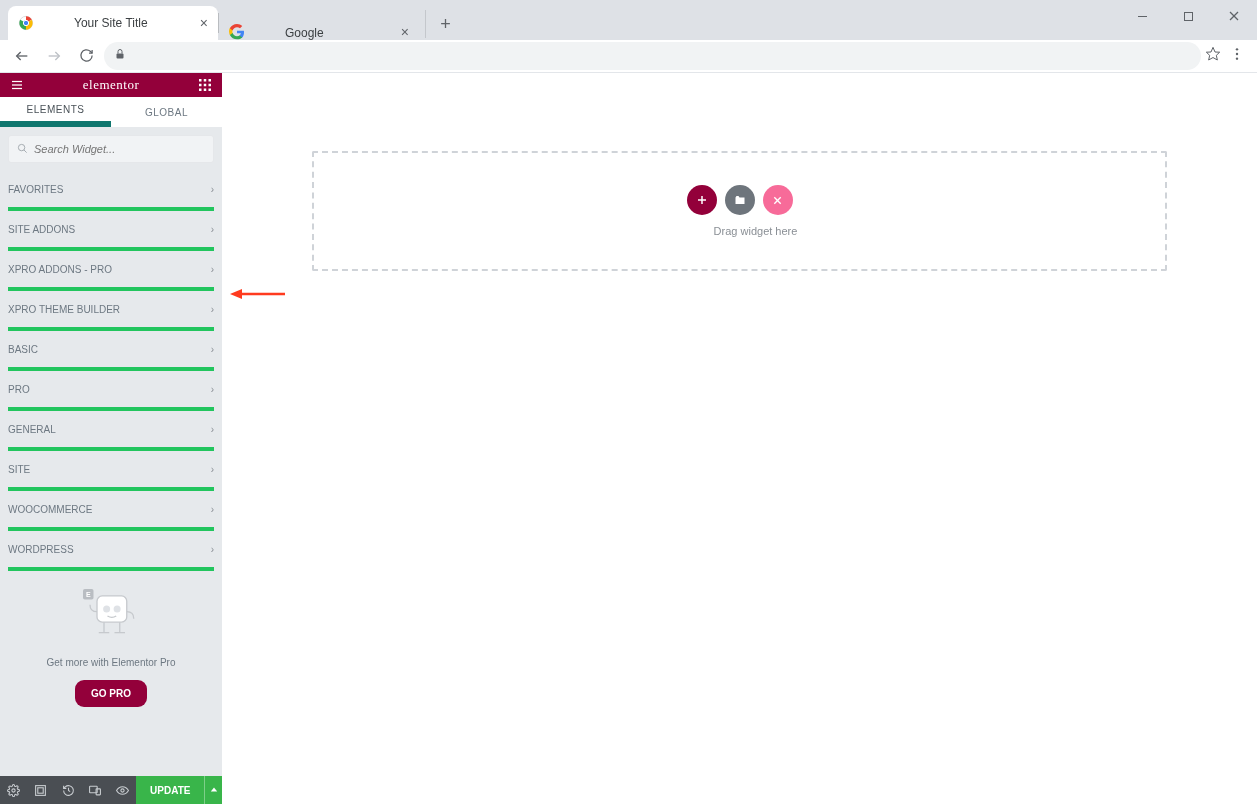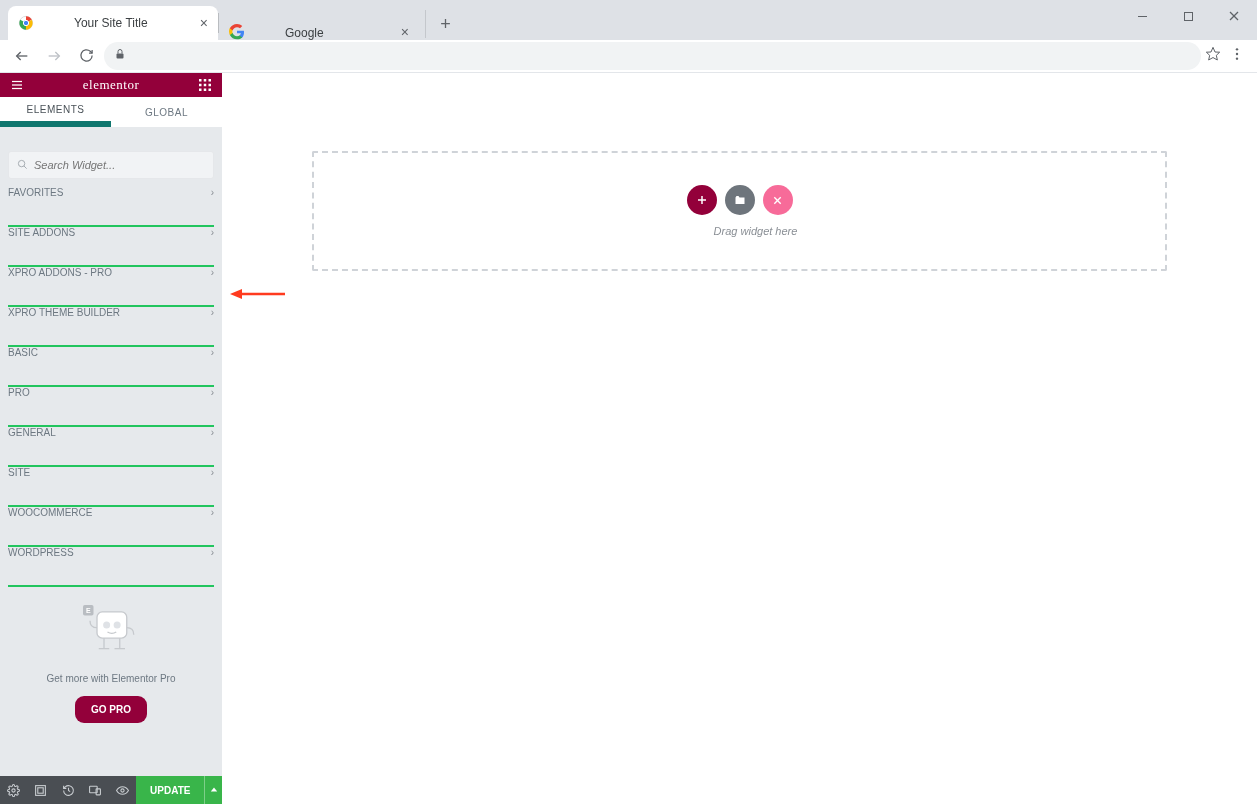--- a/index.html
+++ b/index.html
@@ -30,45 +30,45 @@
   .sidebar { width: 222px; background:#e6e9ec; display:flex; flex-direction:column; position:relative;}
   .side-header { height:24px; background:#93003a; display:flex; align-items:center; justify-content:space-between; padding:0 8px; color:#fff; }
   .side-header .brand { font-family: Liberation Serif, serif; font-size:13px; letter-spacing:0.5px; }
   .side-header .hicon { width:18px; height:18px; display:flex; align-items:center; justify-content:center; }
 
   .side-tabs { display:flex; background:#ffffff; height:30px; }
   .side-tab { flex:1; display:flex; align-items:center; justify-content:center; font-size:10px; letter-spacing:0.5px; color:#6d7882; cursor:pointer;}
   .side-tab.active { color:#495157; border-bottom:6px solid #0f766e; }
 
   .search-wrap { padding:8px; background:#e6e9ec;}
-  .search-box { background:#f1f3f5; border:1px solid #e5e7ea; border-radius:3px; height:28px; display:flex; align-items:center; padding:0 8px; gap:6px;margin-top:16px; }
+  .search-box { background:#f1f3f5; border:1px solid #e5e7ea; border-radius:3px; height:28px; display:flex; align-items:center; padding:0 8px; gap:6px; }
   .search-box input { border:0; outline:0; background:transparent; flex:1; font-size:11px; color:#8a8f95; font-style:italic;}
   .search-box .sicon { color:#a0a6ac; }
 
   .cat-list { flex:1; overflow:auto; padding:0 8px 8px 8px;}
-  .cat-item { height:40px; display:flex; align-items:flex-start; justify-content:space-between; font-size:10px; color:#6d7882; border-bottom:2px solid #22c55e; cursor:pointer;}
+  .cat-item { height:40px; display:flex; align-items:center; justify-content:space-between; font-size:10px; color:#6d7882; border-bottom:4px solid #22c55e; cursor:pointer;}
   .cat-item .chev { color:#8a8f95; }
 
   .promo { text-align:center; padding:16px 8px; }
   .promo-text { font-size:10px; color:#6d7882; margin: 8px 0 12px 0;}
   .go-pro-btn { display:inline-block; background:#93003a; color:#fff; font-size:10px; font-weight:bold; padding:8px 16px; border-radius:9px; border:0; cursor:pointer;}
 
   .side-footer { height:28px; background:#4a4e53; display:flex; align-items:flex-end; gap:0;}
   .foot-icon { width:28px; height:28px; display:flex; align-items:center; justify-content:center; color:#c8ccd0; cursor:pointer;}
   .foot-spacer { flex:1; }
   .update-btn { height:28px; background:#39b54a; color:#fff; font-size:10px; font-weight:bold; padding:0 14px; border:0; cursor:pointer;}
   .update-drop { width:18px; height:28px; background:#39b54a; display:flex; align-items:center; justify-content:center; color:#fff; border-left:1px solid rgba(255,255,255,.35); cursor:pointer;}
 
   .sidebar-collapse-handle { position:absolute; left:222px; top:420px; width:12px; height:36px; background:#e6e9ec; border:1px solid #d0d3d7; border-left:0; border-top-right-radius:4px; border-bottom-right-radius:4px; display:flex; align-items:center; justify-content:center; color:#8a8f95; cursor:pointer;}
 
   .canvas { flex:1; position:relative; background:#fff;}
   .drop-area { position:absolute; left:90px; right:90px; top:78px; height:120px; border:2px dashed #cfd3d8; border-radius:2px; display:flex; flex-direction:column; align-items:center; justify-content:center; gap:10px;}
   .drop-btns { display:flex; gap:8px; }
   .round-btn { width:30px; height:30px; border-radius:50%; display:flex; align-items:center; justify-content:center; color:#fff; cursor:pointer;}
-  .drop-text { font-size:11px; font-style:italic; color:#8a8f95;padding-left:32px;}
+  .drop-text { font-size:11px; color:#8a8f95;padding-left:32px;}
 
   .annot-arrow { position:absolute; left:230px; top:214px; color:#ff3b1f; }
 
   
   .chrome-fav svg, .google-fav svg { width:16px; height:16px; }
 
   
   .robot svg { width:70px; height:58px; }
 
 </style>

